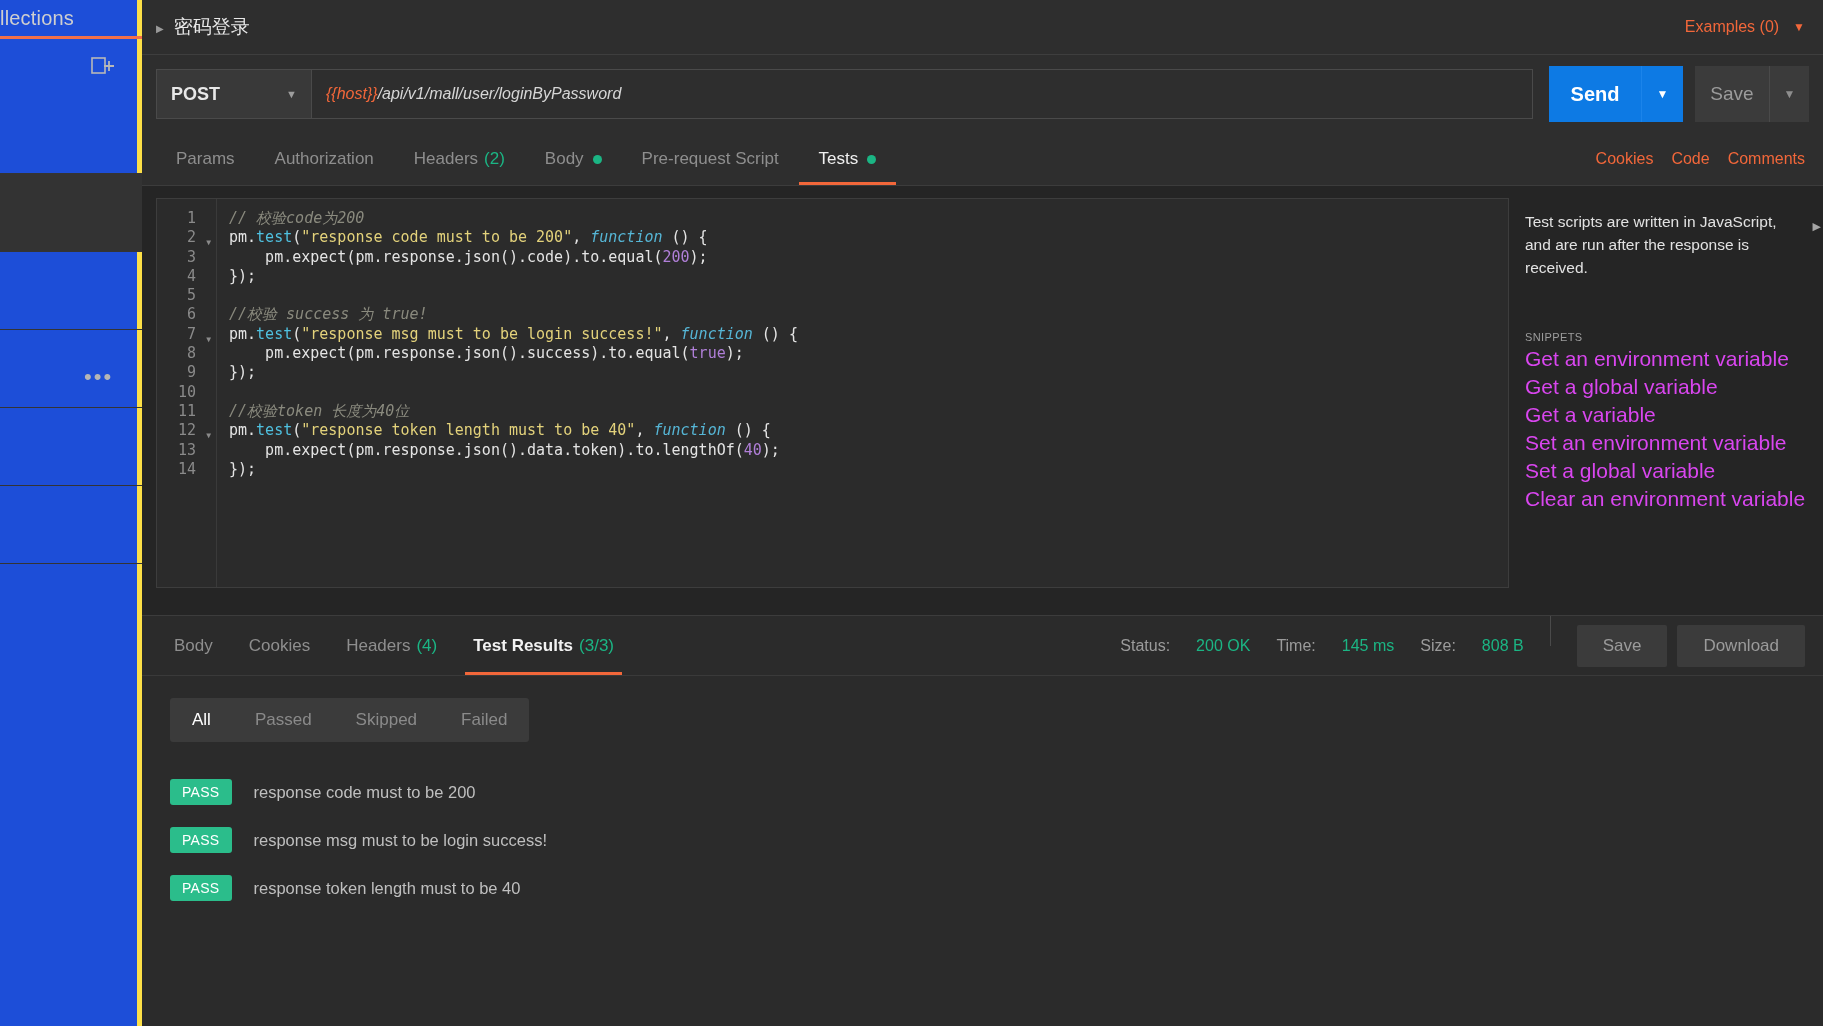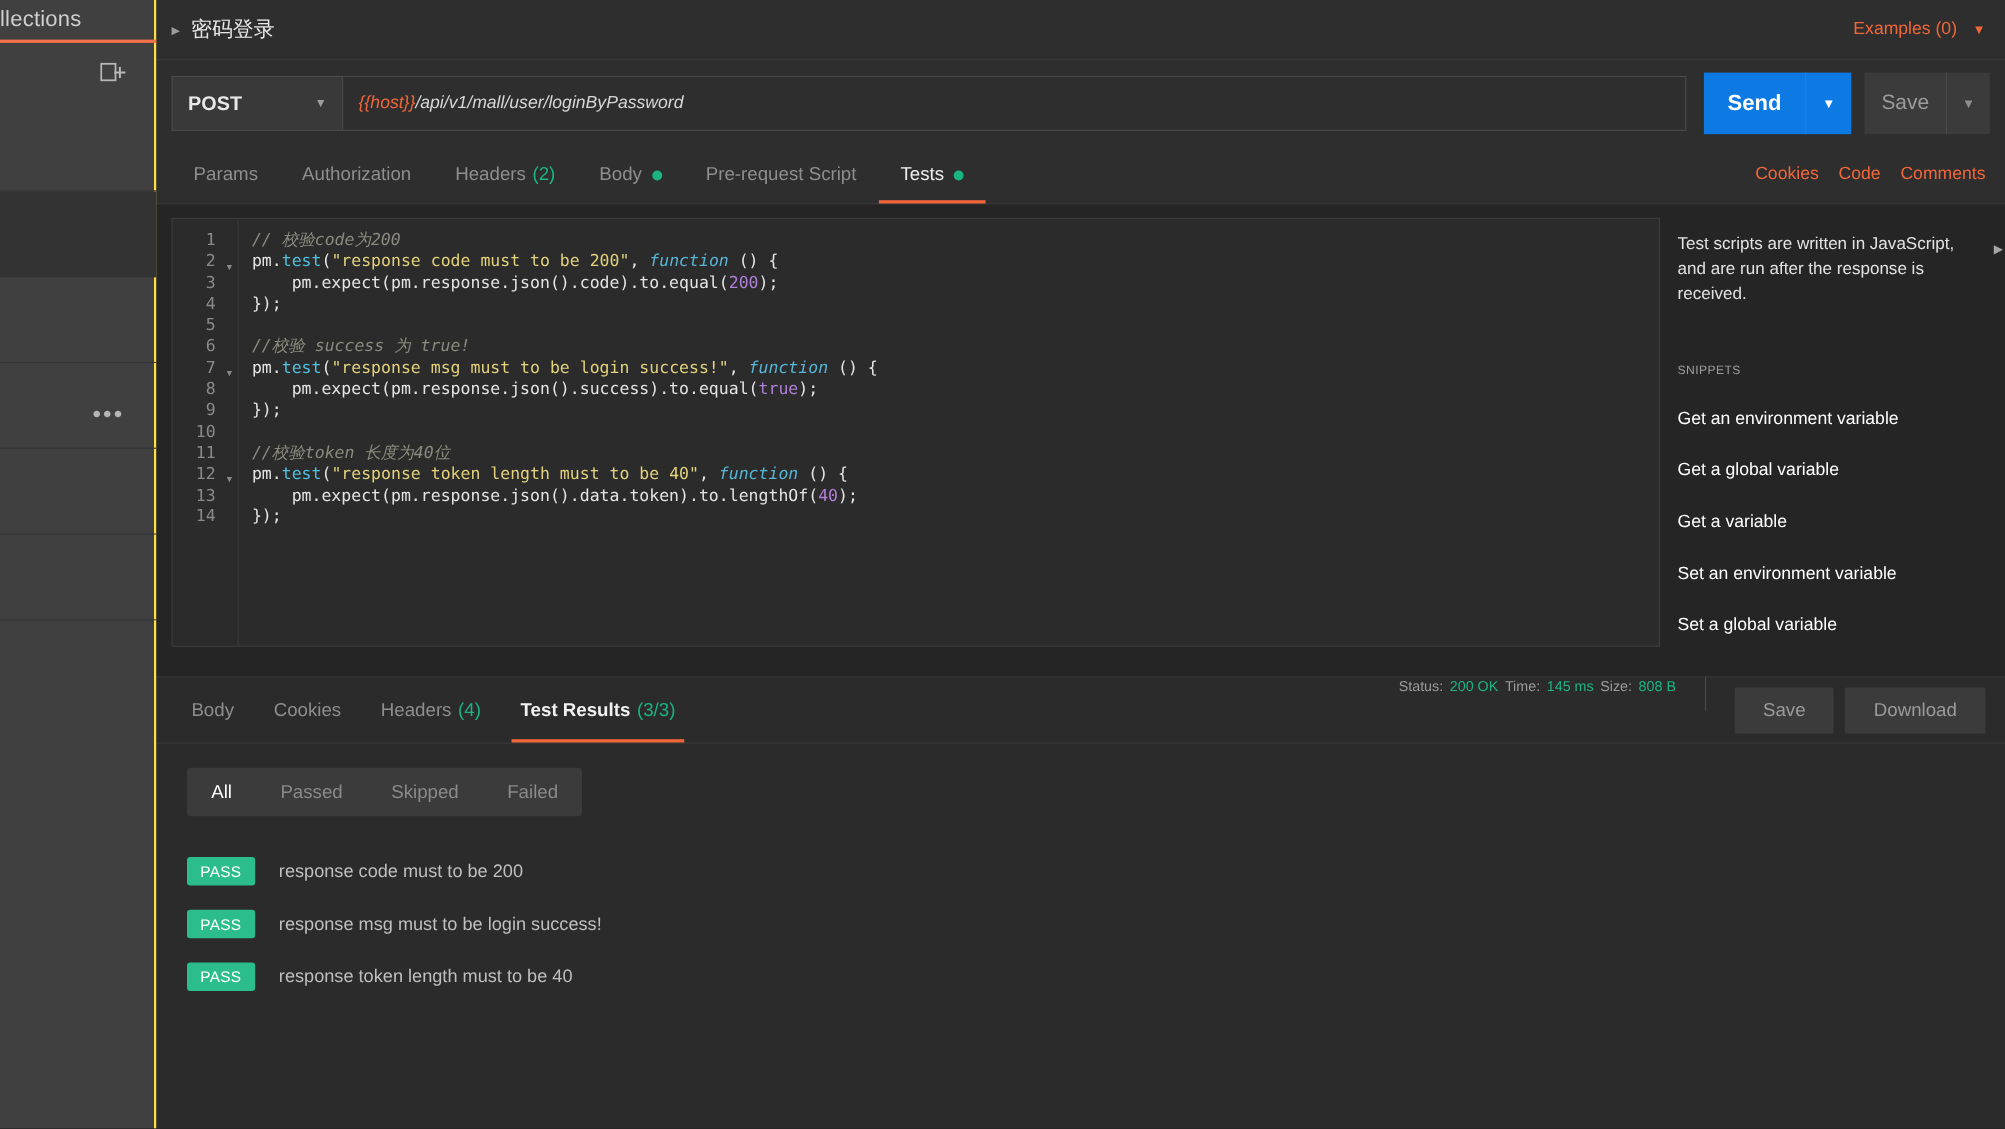--- a/index.html
+++ b/index.html
@@ -10,22 +10,22 @@
     font-family: "Liberation Sans", sans-serif;
     overflow: hidden;
   }
 
   
   .app { position: relative; width: 1823px; height: 1026px; display: flex; }
 
   
   .sidebar {
     width: 142px; height: 1026px;
-    background: #404040;
-    border-right: 2px solid #fde047;
+    background: #1d4ed8;
+    border-right: 5px solid #fde047;
     position: relative; flex: 0 0 142px;
   }
   .sb-header {
     height: 36px; padding-left: 0;
     display: flex; align-items: center;
     color: #cfcfcf; font-size: 20px; letter-spacing: .2px;
   }
   .sb-header-underline {
     position: absolute; left: 0; top: 36px;
     width: 142px; height: 3px; background: #f2704a;
@@ -154,42 +154,42 @@
   .c-kw  { color: #56b6d6; font-style: italic; }
   .c-num { color: #b07fd8; }
   .c-pln { color: #e4e4e4; }
 
   .snippets {
     width: 314px; flex: 0 0 314px; padding: 12px 0 0 16px;
     position: relative; color: #d8d8d8;
   }
   .snip-desc { font-size: 15.5px; line-height: 23px; color: #e2e2e2; width: 272px; }
   .snip-title { margin-top: 52px; color: #9d9d9d; font-size: 11px; letter-spacing: .4px; }
-  .snip-item { margin-top: 29px; color: #ffffff; font-size: 16px; }
+  .snip-item { margin-top: 4px; color: #d946ef; font-size: 21px; }
   .snip-arrow { position: absolute; right: 2px; top: 22px; color: #a5a5a5; font-size: 11px; }
   .snip-clip { height: 390px; overflow: hidden; }
 
   
   .response { flex: 0 0 auto; background: #2b2b2b; border-top: 1px solid #3c3c3c; }
   .resptabs {
     height: 60px; display: flex; align-items: stretch;
     padding: 0 18px 0 14px; border-bottom: 1px solid #3a3a3a; background: #2b2b2b;
   }
   .restab {
     display: flex; align-items: center; padding: 0 18px;
     color: #8e8e8e; font-size: 17px; position: relative; white-space: nowrap;
   }
   .restab.active { color: #f2f2f2; font-weight: bold; }
   .restab.active::after {
     content: ""; position: absolute; left: 10px; right: 10px; bottom: 0;
     height: 3px; background: #f2673a;
   }
   .restab .cnt { font-weight: normal; }
   .res-spacer { flex: 1 1 auto; }
-  .meta { display: flex; color: #9b9b9b; font-size: 13px; margin-right: 10px; }
+  .meta { display: flex; align-items: center; color: #9b9b9b; font-size: 16px; margin-right: 10px; gap: 20px; }
   .meta span { margin-left: 6px; }
   .meta-grp { margin-left: 26px; }
   .meta-val { color: #1bb584; }
   .vdiv { width: 1px; height: 30px; background: #4a4a4a; margin: 0 16px; }
   .rbtn {
     height: 42px; padding: 0 26px; background: #3b3b3b; color: #9b9b9b;
     display: flex; align-items: center; justify-content: center;
     font-size: 17px; border-radius: 2px; margin-left: 10px;
   }
 

